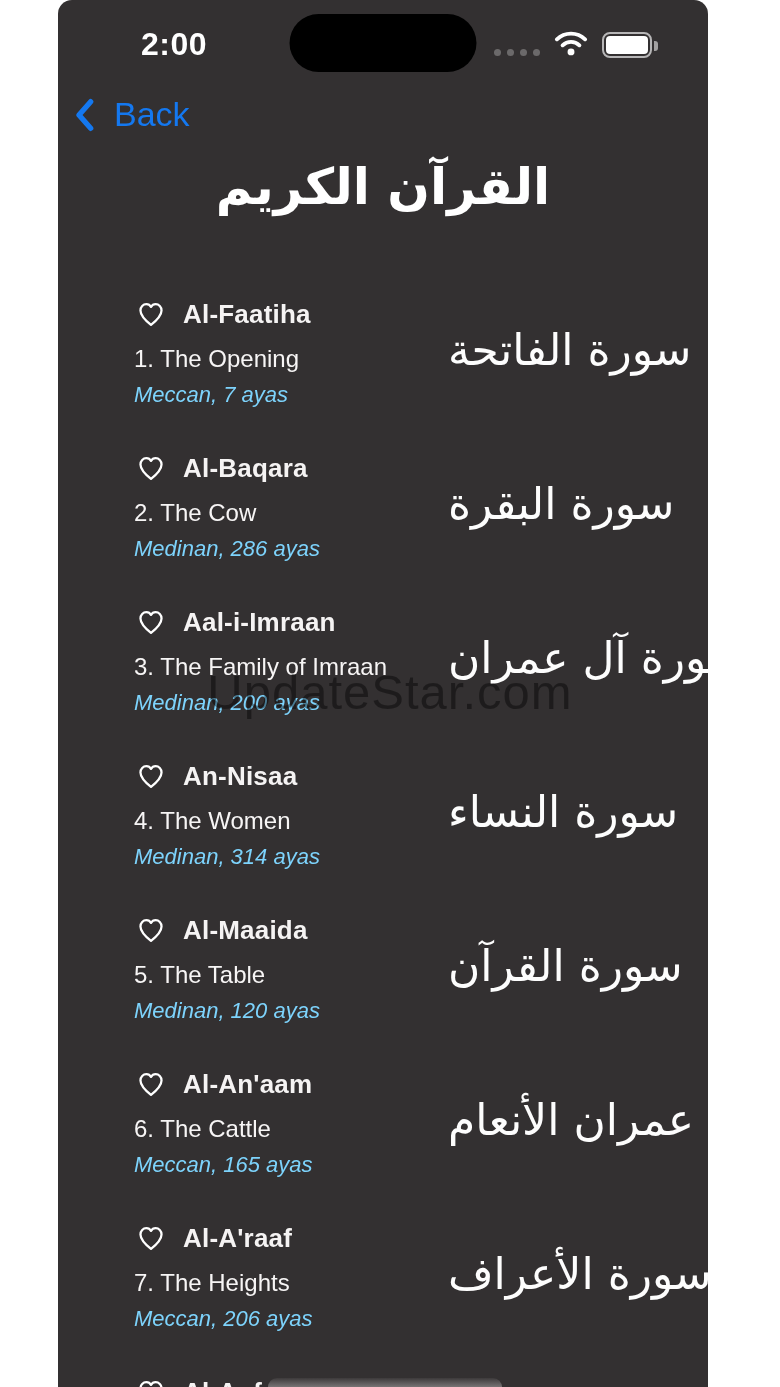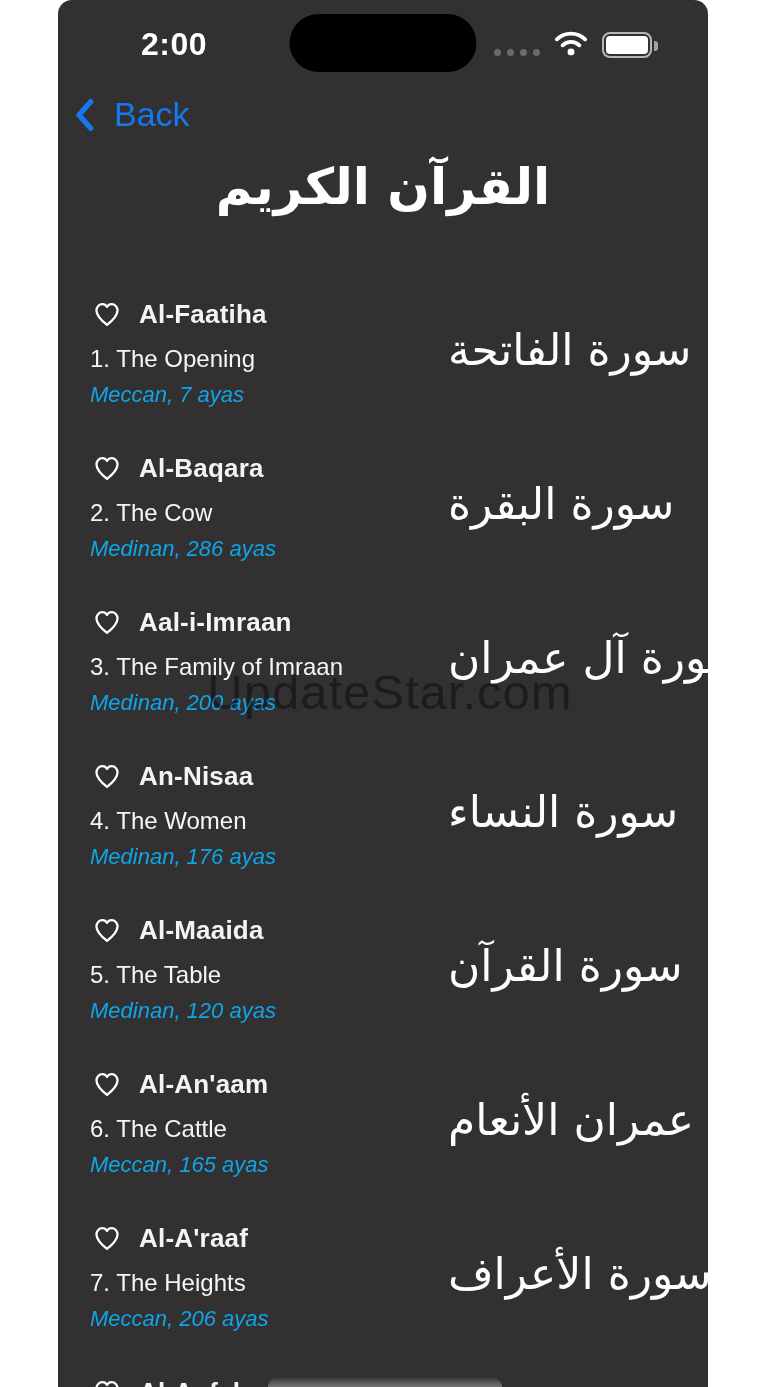--- a/index.html
+++ b/index.html
@@ -32,26 +32,26 @@
                  gap:20px; color:#1478F0; font-size:34px; cursor:pointer; }
   .back-button svg { display:block; }
 
   
   .page-title { position:absolute; top:158px; left:0; width:100%; text-align:center;
                 color:#ffffff; font-size:50px; font-weight:700; direction:rtl;
                 font-family:"DejaVu Sans", sans-serif; }
 
   
   .surah-list { position:absolute; top:296px; left:0; right:0; }
-  .row { position:relative; height:154px; padding-left:32px; }
+  .row { position:relative; height:154px; padding-left:32px;margin-left:44px; }
   .name-line { display:flex; align-items:center; gap:15px; height:36px; }
   .heart-button { width:34px; height:34px; display:flex; align-items:center; justify-content:center; }
   .surah-name { color:#F5F3F3; font-size:26px; font-weight:700; letter-spacing:.2px; }
   .surah-translation { margin-top:13px; color:#F7F5F5; font-size:24px; }
-  .surah-meta { margin-top:9px; color:#0ea5e9; font-size:22px; font-style:italic; }
+  .surah-meta { margin-top:9px; color:#7dd3fc; font-size:22px; font-style:italic; }
   .callig { position:absolute; right:30px; top:0; width:230px; height:106px;
             display:flex; align-items:center; justify-content:flex-end;
             color:#FDFDFD; font-size:44px; direction:rtl;
             font-family:"DejaVu Sans", sans-serif; white-space:nowrap; }
 
   
   .watermark { position:absolute; left:0; top:664px; width:780px; text-align:center;
                font-size:49px; color:rgba(0,0,0,0.42); letter-spacing:1px; z-index:2; }
   .partial-bar { position:absolute; left:268px; top:1378px; width:234px; height:18px;
                  border-radius:9px; z-index:3;
@@ -144,21 +144,21 @@
   <div class="row">
     <div class="name-line">
       <span class="heart-button">
         <svg width="32" height="32" viewBox="0 0 24 24">
           <path d="M12 20.2 C 8.6 17.4 4.1 13.5 4.1 9.3 C 4.1 6.6 6.1 4.6 8.5 4.6 C 10 4.6 11.3 5.4 12 6.7 C 12.7 5.4 14 4.6 15.5 4.6 C 17.9 4.6 19.9 6.6 19.9 9.3 C 19.9 13.5 15.4 17.4 12 20.2 Z" fill="none" stroke="#ffffff" stroke-width="1.7" stroke-linejoin="round"></path>
         </svg>
       </span>
       <span class="surah-name">An-Nisaa</span>
     </div>
     <div class="surah-translation">4. The Women</div>
-    <div class="surah-meta">Medinan, 176 ayas</div>
+    <div class="surah-meta">Medinan, 314 ayas</div>
     <div class="callig">سورة النساء</div>
   </div>
 
   <div class="row">
     <div class="name-line">
       <span class="heart-button">
         <svg width="32" height="32" viewBox="0 0 24 24">
           <path d="M12 20.2 C 8.6 17.4 4.1 13.5 4.1 9.3 C 4.1 6.6 6.1 4.6 8.5 4.6 C 10 4.6 11.3 5.4 12 6.7 C 12.7 5.4 14 4.6 15.5 4.6 C 17.9 4.6 19.9 6.6 19.9 9.3 C 19.9 13.5 15.4 17.4 12 20.2 Z" fill="none" stroke="#ffffff" stroke-width="1.7" stroke-linejoin="round"></path>
         </svg>
       </span>

